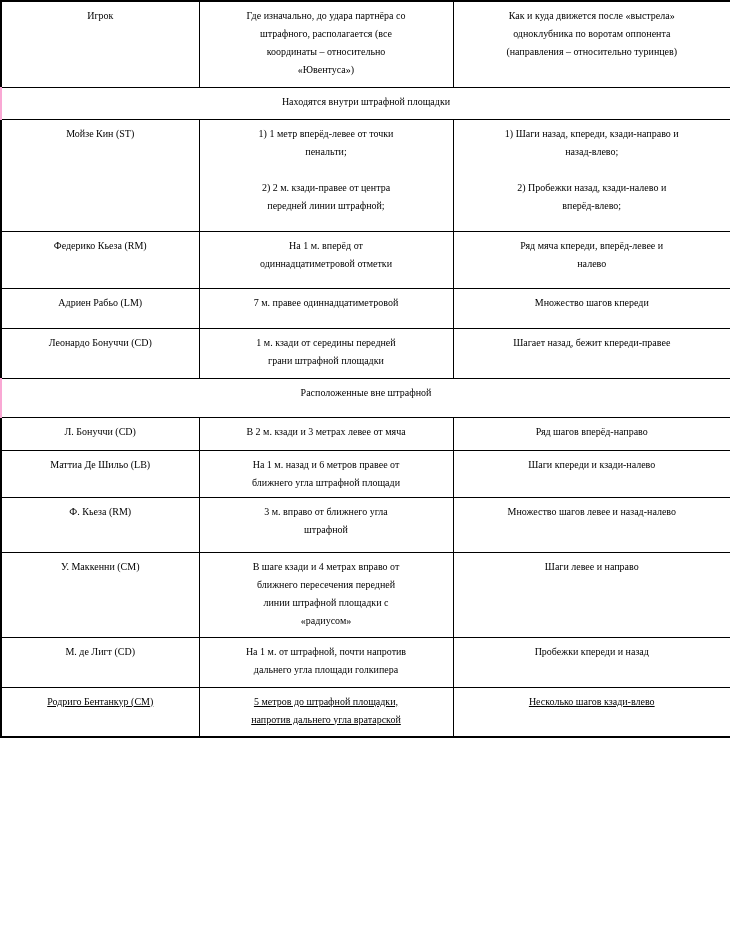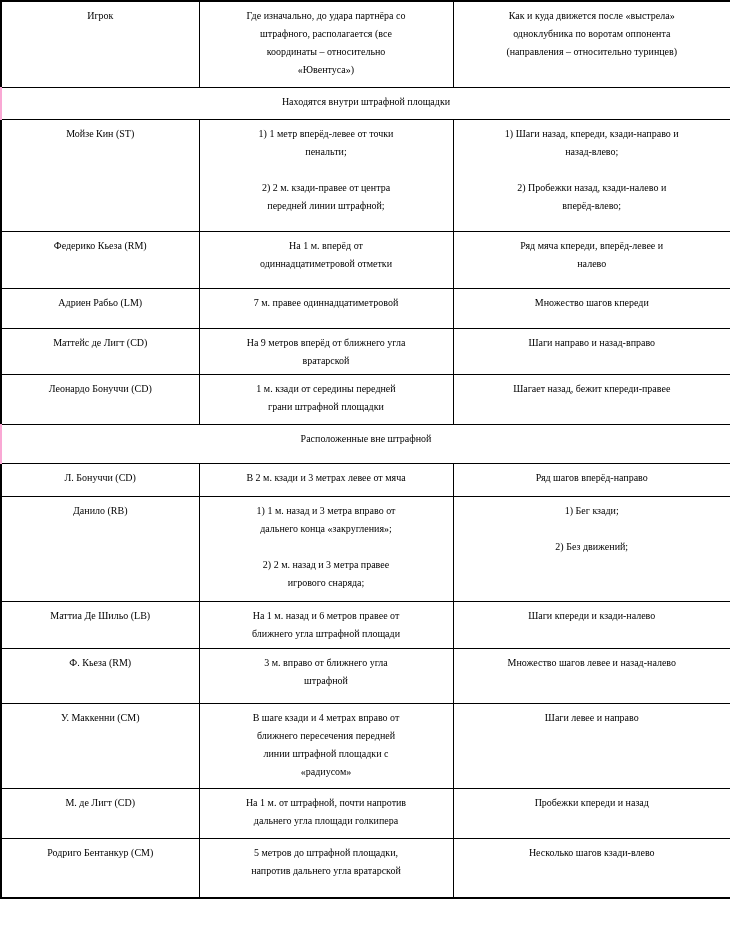--- a/index.html
+++ b/index.html
@@ -85,55 +85,38 @@
 налево</td>
     </tr>
 
 
     <tr style="height:40px;">
       <td>Адриен Рабьо (LM)</td>
       <td class="col2">7 м. правее одиннадцатиметровой</td>
       <td>Множество шагов кпереди</td>
     </tr>
 
-    <tr style="height:46px;">
-      <td>Маттейс де Лигт (CD)</td>
-      <td class="col2">На 9 метров вперёд от ближнего угла
-вратарской</td>
-      <td>Шаги направо и назад-вправо</td>
-    </tr>
 
     <tr style="height:50px;">
       <td>Леонардо Бонуччи (CD)</td>
       <td class="col2">1 м. кзади от середины передней
 грани штрафной площадки</td>
       <td>Шагает назад, бежит кпереди-правее</td>
     </tr>
 
     <tr class="section-row" style="height:39px;">
       <td colspan="3">Расположенные вне штрафной</td>
     </tr>
 
     <tr style="height:33px;">
       <td>Л. Бонуччи (CD)</td>
       <td class="col2">В 2 м. кзади и 3 метрах левее от мяча</td>
       <td>Ряд шагов вперёд-направо</td>
     </tr>
 
-    <tr style="height:105px;">
-      <td>Данило (RB)</td>
-      <td class="col2">1) 1 м. назад и 3 метра вправо от
-дальнего конца «закругления»;
-
-2) 2 м. назад и 3 метра правее
-игрового снаряда;</td>
-      <td>1) Бег кзади;
-
-2) Без движений;</td>
-    </tr>
 
     <tr style="height:47px;">
       <td>Маттиа Де Шильо (LB)</td>
       <td class="col2">На 1 м. назад и 6 метров правее от
 ближнего угла штрафной площади</td>
       <td>Шаги кпереди и кзади-налево</td>
     </tr>
 
     <tr style="height:55px;margin-top:32px;">
       <td>Ф. Кьеза (RM)</td>
@@ -151,20 +134,20 @@
       <td>Шаги левее и направо</td>
     </tr>
 
     <tr style="height:50px;">
       <td>М. де Лигт (CD)</td>
       <td class="col2">На 1 м. от штрафной, почти напротив
 дальнего угла площади голкипера</td>
       <td>Пробежки кпереди и назад</td>
     </tr>
 
-    <tr style="height:60px;">
+    <tr style="height:50px;text-decoration:underline;">
       <td>Родриго Бентанкур (CM)</td>
       <td class="col2">5 метров до штрафной площадки,
 напротив дальнего угла вратарской</td>
       <td>Несколько шагов кзади-влево</td>
     </tr>
   </tbody>
 </table>
 
 </body></html>

